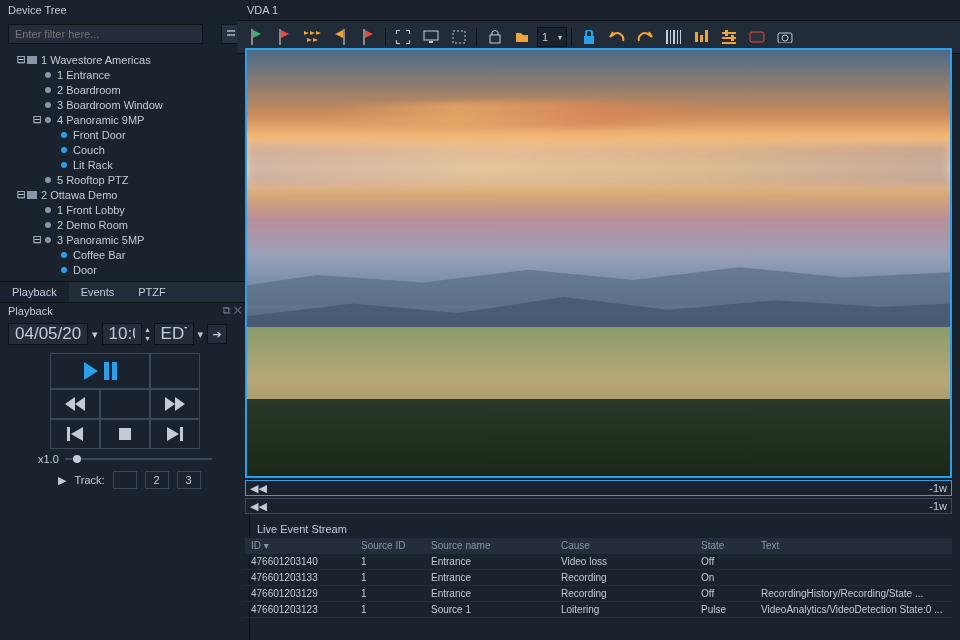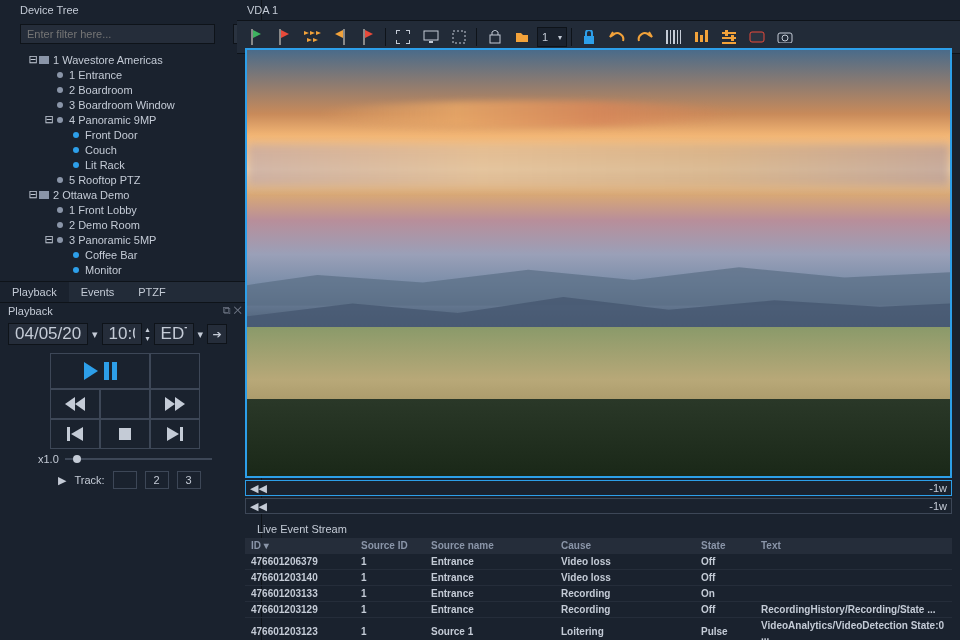--- a/index.html
+++ b/index.html
@@ -1,17 +1,17 @@
 <!DOCTYPE html>
 <html><head>
 <meta charset="utf-8">
 <style>
 *{margin:0;padding:0;box-sizing:border-box;font-family:Arial,sans-serif;font-size:11px;color:#c4cbd6}
 body{background:#1a222e;width:960px;height:640px;overflow:hidden;position:relative}
-.sidebar{position:absolute;left:12px;top:0;width:250px;height:640px;background:#1a222e;border-right:1px solid #0e1319}
+.sidebar{position:absolute;left:0;top:0;width:250px;height:640px;background:#1a222e;border-right:1px solid #0e1319}
 .panel-title{padding:4px 8px;font-size:11px;background:#1a222e}
 .filter-row{display:flex;padding:4px 8px;gap:18px}
 .filter-input{flex:1;background:#252d3a;border:1px solid #0e1319;color:#6e7685;padding:3px 6px;font-size:11px}
 .filter-btn{width:20px;height:20px;background:#2a3340;border:1px solid #0e1319;display:flex;align-items:center;justify-content:center}
 .tree{padding:4px 0;overflow-y:auto;height:240px}
 .tree-row{display:flex;align-items:center;height:15px;padding:0 4px;white-space:nowrap}
 .exp{width:10px;text-align:center;color:#c4cbd6;cursor:pointer}
 .ind{display:inline-block}
 .ico{width:12px;display:inline-flex;justify-content:center;margin-right:3px}
 .dot{width:6px;height:6px;border-radius:50%;display:inline-block}
@@ -52,21 +52,21 @@
 .hills1{position:absolute;top:48%;left:0;width:100%;height:12%;background:#5a6d85;clip-path:polygon(0 60%,10% 40%,25% 55%,40% 30%,55% 50%,70% 25%,85% 45%,100% 35%,100% 100%,0 100%);opacity:.7}
 .hills2{position:absolute;top:55%;left:0;width:100%;height:15%;background:#465870;clip-path:polygon(0 50%,15% 30%,30% 45%,45% 20%,60% 40%,75% 25%,90% 35%,100% 30%,100% 100%,0 100%);opacity:.8}
 .fields{position:absolute;top:65%;left:0;width:100%;height:25%;background:linear-gradient(180deg,#8a9a6a,#b8a878,#988858)}
 .forest{position:absolute;bottom:0;left:0;width:100%;height:18%;background:linear-gradient(180deg,#2a3828,#1a2818)}
 .tl-row{position:absolute;left:8px;right:8px;height:16px;background:#1a222e;border:1px solid #2d9fe9;display:flex;align-items:center;justify-content:space-between;padding:0 4px}
 .tl1{top:480px}
 .tl2{top:498px;border-color:#3d4757}
 .event-panel{position:absolute;left:8px;top:520px;right:8px;bottom:0}
 .ev-title{padding:3px 12px;font-size:11px}
 .ev-table{width:100%;border-collapse:collapse}
-.ev-table th,.ev-table td{text-align:left;padding:2px 6px;font-size:10px;font-weight:bold;border-bottom:1px solid #252d3a}
+.ev-table th,.ev-table td{text-align:left;padding:2px 6px;font-size:10px;font-weight:normal;border-bottom:1px solid #252d3a}
 .ev-table th{background:#252d3a;color:#8a95a8}
 svg{display:block}
 </style>
 </head>
 <body>
 
 <div class="sidebar">
   <div class="panel-title">Device Tree</div>
   <div class="filter-row">
     <input class="filter-input" placeholder="Enter filter here..." style="">
@@ -182,20 +182,28 @@
         </span>
         <span>3 Panoramic 5MP</span>
       </div>
       <div class="tree-row">
         <span class="ind" style="width:44px"></span>
         <span class="exp"></span>
         <span class="ico">
           <span class="dot blue"></span>
         </span>
         <span>Coffee Bar</span>
+      </div>
+      <div class="tree-row">
+        <span class="ind" style="width:44px"></span>
+        <span class="exp"></span>
+        <span class="ico">
+          <span class="dot blue"></span>
+        </span>
+        <span>Door</span>
       </div>
       <div class="tree-row">
         <span class="ind" style="width:44px"></span>
         <span class="exp"></span>
         <span class="ico">
           <span class="dot blue"></span>
         </span>
         <span>Monitor</span>
       </div>
     </div>
@@ -432,28 +440,20 @@
           <tr id="ev-head">
             <th style="width: 110px;">ID ▾</th>
             <th style="width: 70px;">Source ID</th>
             <th style="width: 130px;">Source name</th>
             <th style="width: 140px;">Cause</th>
             <th style="width: 60px;">State</th>
             <th style="width: auto;">Text</th>
           </tr>
         </thead>
       <tbody id="ev-body">
-          <tr>
-            <td>476601206379</td>
-            <td>1</td>
-            <td>Entrance</td>
-            <td>Video loss</td>
-            <td>Off</td>
-            <td></td>
-          </tr>
           <tr>
             <td>476601203140</td>
             <td>1</td>
             <td>Entrance</td>
             <td>Video loss</td>
             <td>Off</td>
             <td></td>
           </tr>
           <tr>
             <td>476601203133</td>

